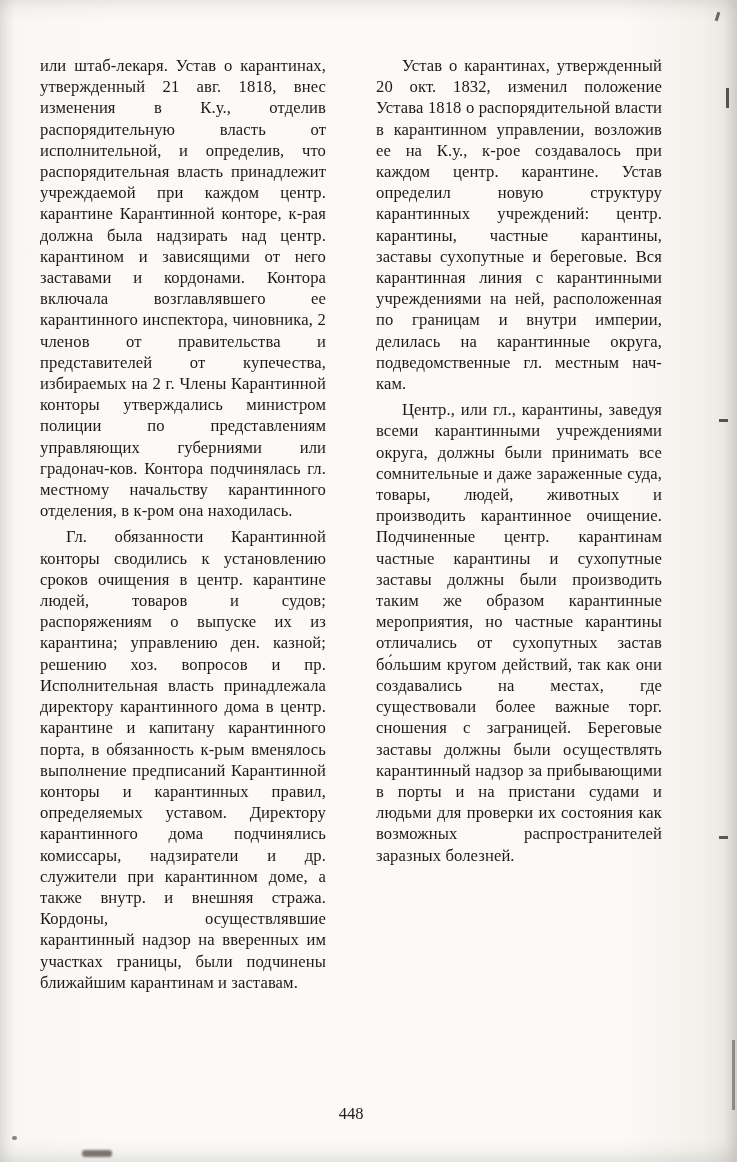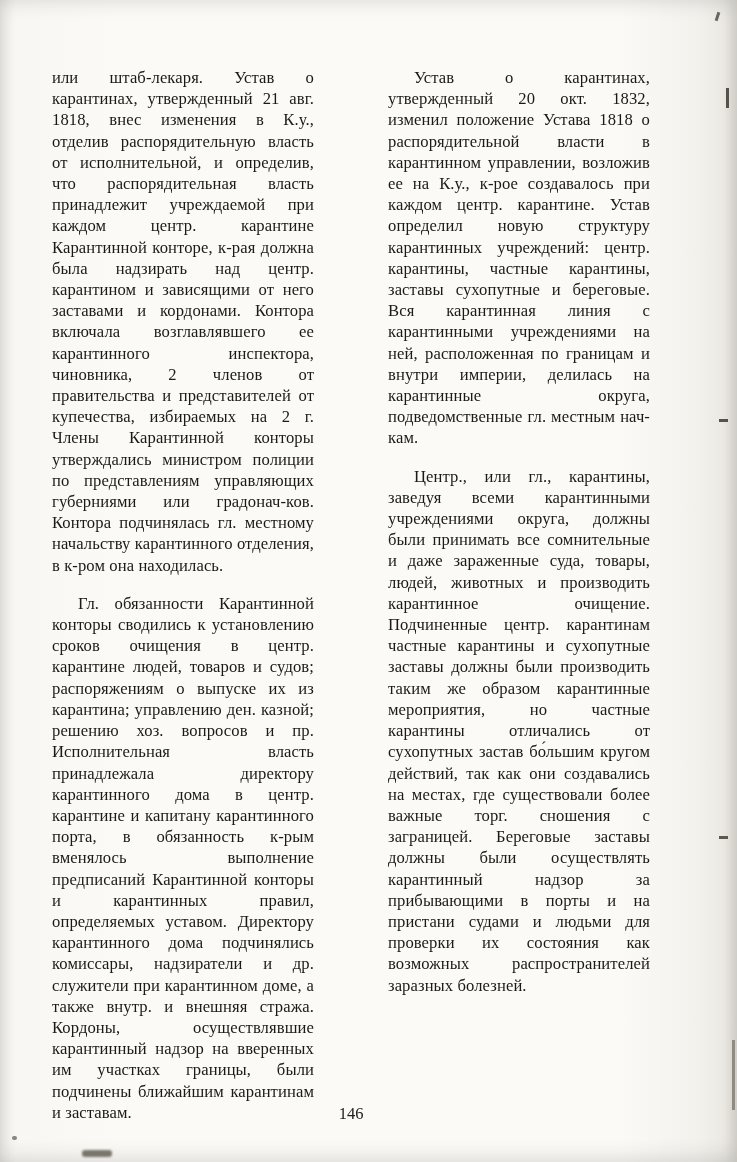--- a/index.html
+++ b/index.html
@@ -36,21 +36,21 @@
     color: #1b1a18;
   }
   .column {
     width: 296px;
     text-align: justify;
     font-size: 16.6px;
     line-height: 21.2px;
     letter-spacing: 0.1px;
   }
   .column p {
-    margin: 17px;
+    margin: 5px;
     text-indent: 26px;
   }
   .column p.continuation {
     text-indent: 0;
   }
   .page-number {
     position: absolute;
     top: 1104px;
     left: 35px;
     width: 632px;
@@ -82,21 +82,21 @@
       <p>Гл. обязанности Карантинной конторы сводились к установлению сроков очищения в центр. карантине людей, товаров и судов; распоряжениям о выпуске их из карантина; управлению ден. казной; решению хоз. вопросов и пр. Исполнительная власть принадлежала директору карантинного дома в центр. карантине и капитану карантинного порта, в обязанность к-рым вменялось выполнение предписаний Карантинной конторы и карантинных правил, определяемых уставом. Директору карантинного дома подчинялись комиссары, надзиратели и др. служители при карантинном доме, а также внутр. и внешняя стража. Кордоны, осуществлявшие карантинный надзор на вверенных им участках границы, были подчинены ближайшим карантинам и заставам.</p>
     </div>
 
     <div class="column">
       <p>Устав о карантинах, утвержденный 20 окт. 1832, изменил положение Устава 1818 о распорядительной власти в карантинном управлении, возложив ее на К.у., к-рое создавалось при каждом центр. карантине. Устав определил новую структуру карантинных учреждений: центр. карантины, частные карантины, заставы сухопутные и береговые. Вся карантинная линия с карантинными учреждениями на ней, расположенная по границам и внутри империи, делилась на карантинные округа, подведомственные гл. местным нач-кам.</p>
       <p>Центр., или гл., карантины, заведуя всеми карантинными учреждениями округа, должны были принимать все сомнительные и даже зараженные суда, товары, людей, животных и производить карантинное очищение. Подчиненные центр. карантинам частные карантины и сухопутные заставы должны были производить таким же образом карантинные мероприятия, но частные карантины отличались от сухопутных застав бо́льшим кругом действий, так как они создавались на местах, где существовали более важные торг. сношения с заграницей. Береговые заставы должны были осуществлять карантинный надзор за прибывающими в порты и на пристани судами и людьми для проверки их состояния как возможных распространителей заразных болезней.</p>
     </div>
 
   </div>
 
-  <div class="page-number">146</div>
+  <div class="page-number">448</div>
 
   <div class="artifact a-tick-top"></div>
   <div class="artifact a-dash-upper"></div>
   <div class="artifact a-dash-mid"></div>
   <div class="artifact a-dash-lower"></div>
   <div class="artifact a-edge-line"></div>
   <div class="artifact a-smudge-bottom"></div>
   <div class="artifact a-speck-bottom"></div>
 
 </div>

